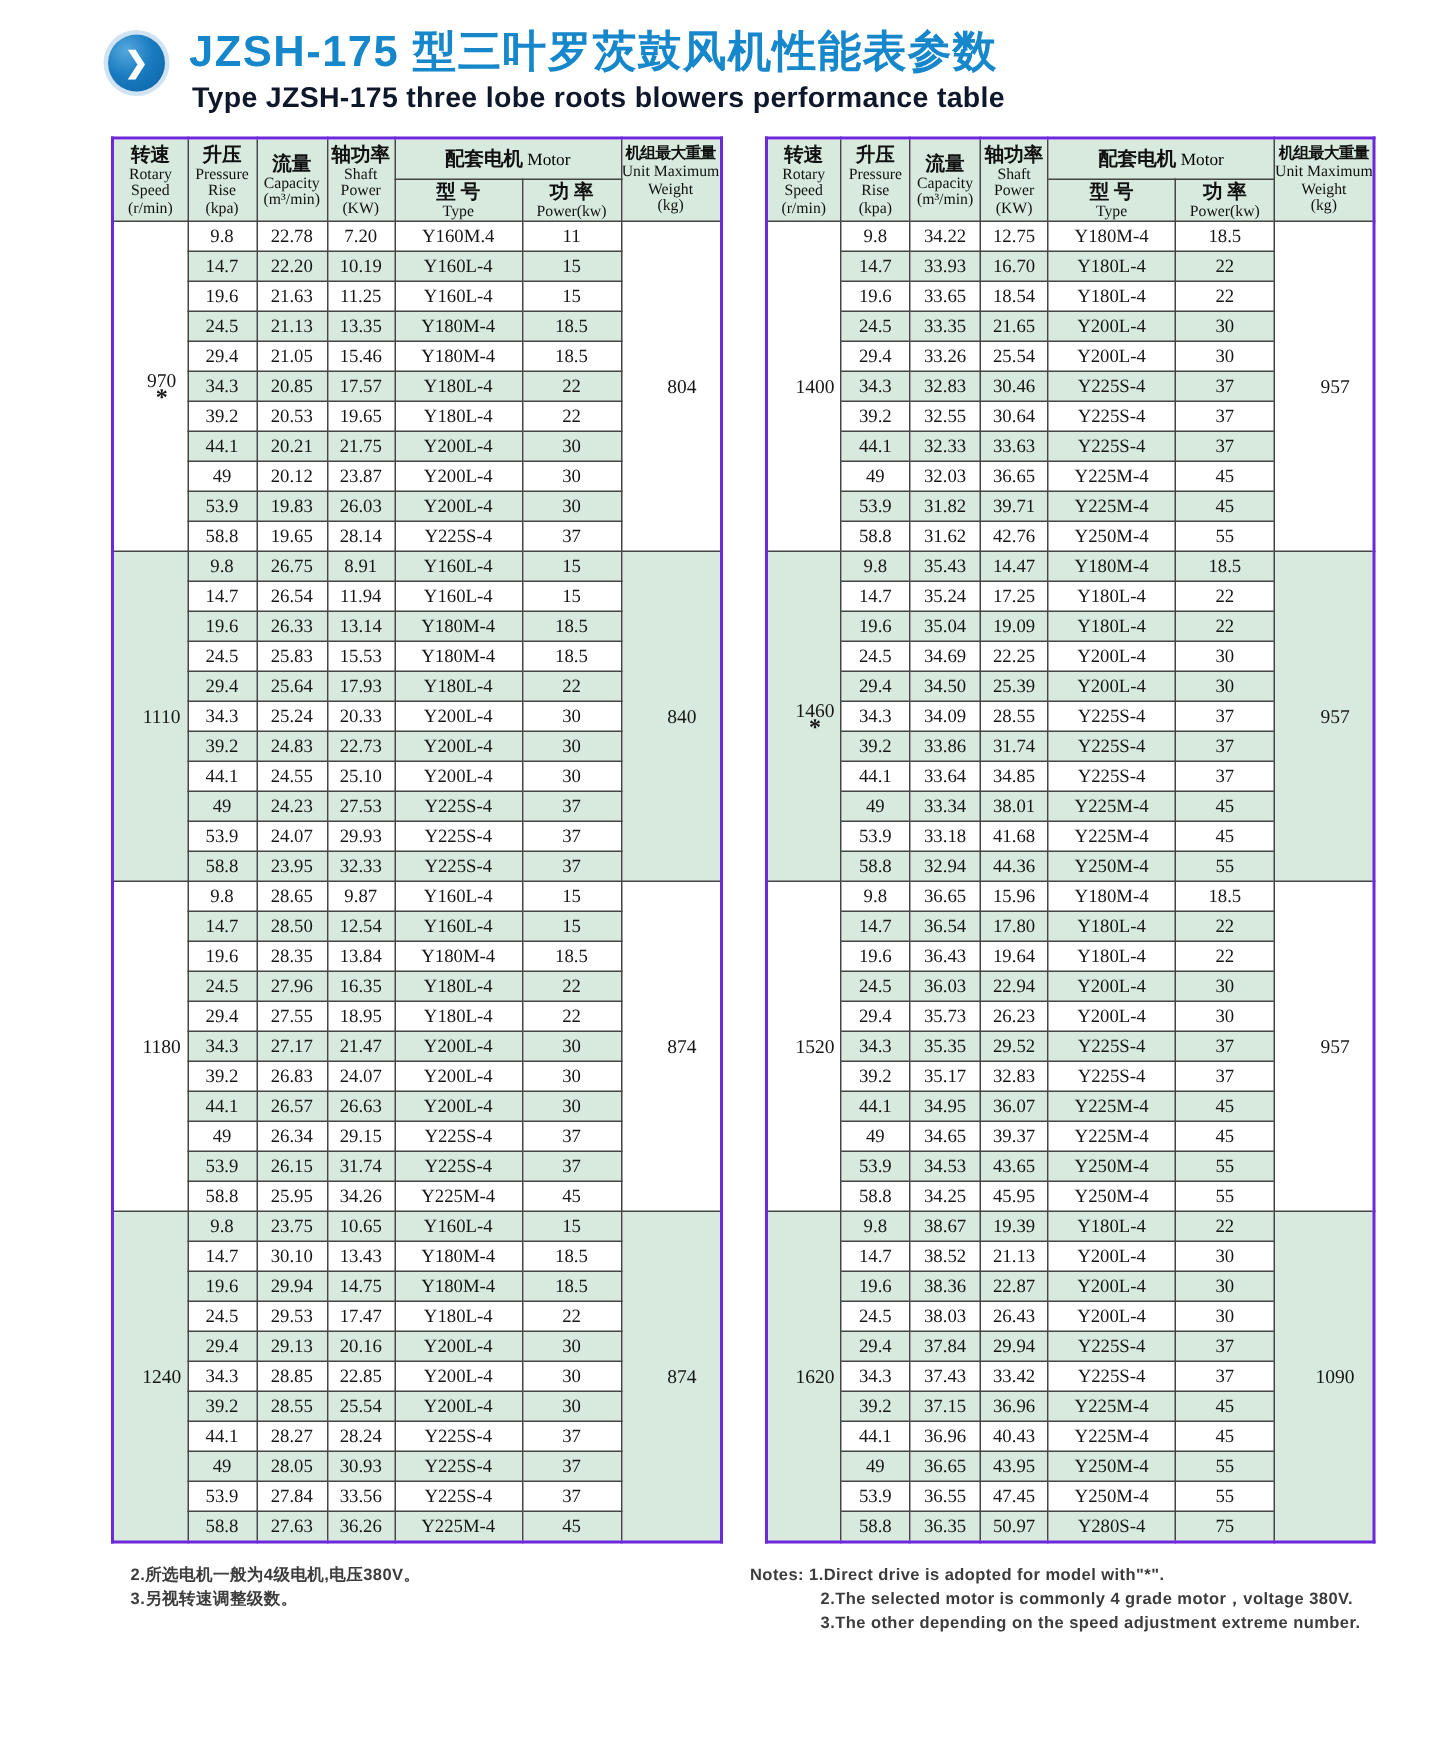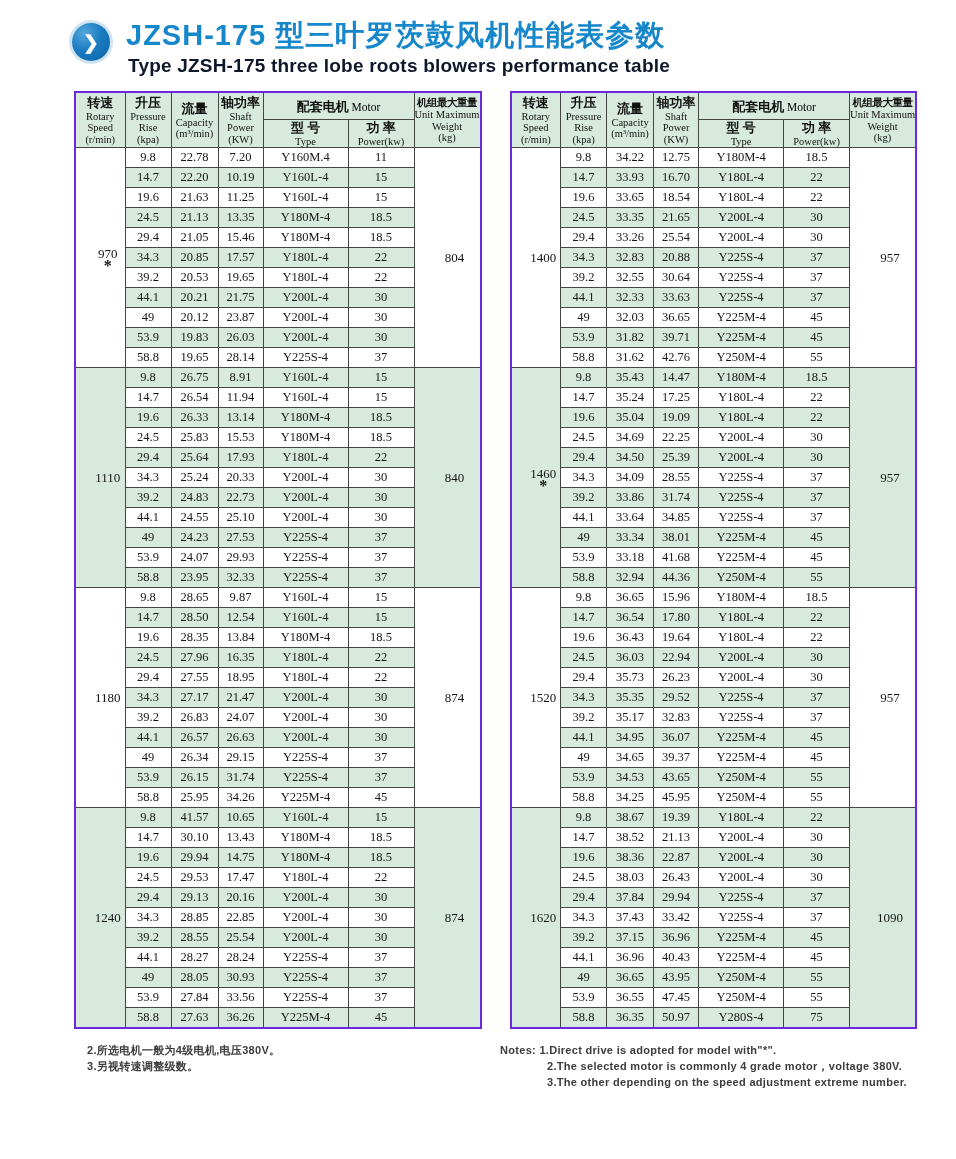--- a/index.html
+++ b/index.html
@@ -345,21 +345,21 @@
           <tr>
             <td>58.8</td>
             <td>25.95</td>
             <td>34.26</td>
             <td>Y225M-4</td>
             <td>45</td>
           </tr>
           <tr class="alt">
             <td rowspan="11" class="speed">1240</td>
             <td>9.8</td>
-            <td>41.57</td>
+            <td>23.75</td>
             <td>10.65</td>
             <td>Y160L-4</td>
             <td>15</td>
             <td rowspan="11" class="weight">874</td>
           </tr>
           <tr>
             <td>14.7</td>
             <td>30.10</td>
             <td>13.43</td>
             <td>Y180M-4</td>
@@ -509,21 +509,21 @@
           <tr>
             <td>29.4</td>
             <td>33.26</td>
             <td>25.54</td>
             <td>Y200L-4</td>
             <td>30</td>
           </tr>
           <tr class="alt">
             <td>34.3</td>
             <td>32.83</td>
-            <td>20.88</td>
+            <td>30.46</td>
             <td>Y225S-4</td>
             <td>37</td>
           </tr>
           <tr>
             <td>39.2</td>
             <td>32.55</td>
             <td>30.64</td>
             <td>Y225S-4</td>
             <td>37</td>
           </tr>

